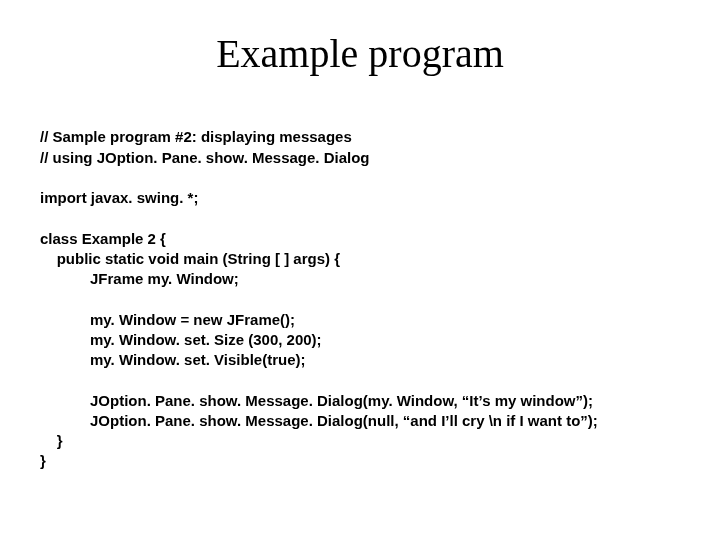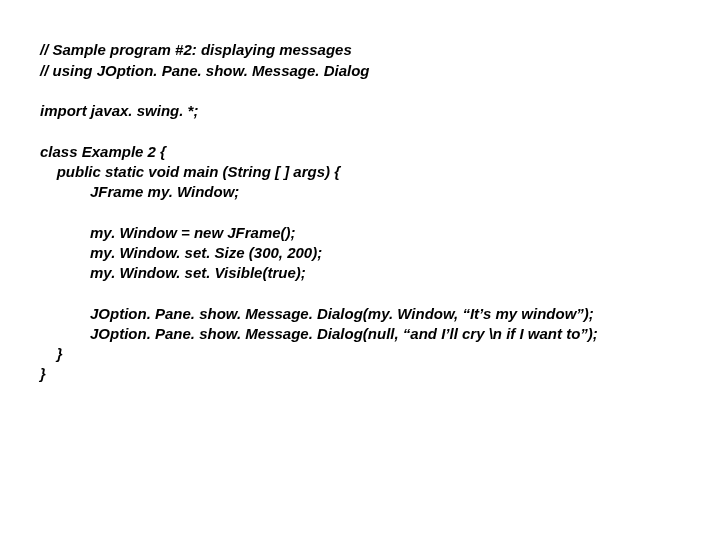--- a/index.html
+++ b/index.html
@@ -22,27 +22,27 @@
     font-weight: normal;
     text-align: center;
     margin: 10px 0 30px 0;
   }
   .code {
     font-family: Arial, Helvetica, sans-serif;
     font-size: 15px;
     font-weight: bold;
     line-height: 1.35;
     white-space: pre;
-    font-style: italic;
   }
 </style>
 </head>
 <body>
 
 <div class="slide">
+  <div class="title">Example program</div>
   <div class="code">
 <span>// Sample program #2: displaying messages</span>
 <span>// using JOption. Pane. show. Message. Dialog</span>
 <span></span>
 <span>import javax. swing. *;</span>
 <span></span>
 <span>class Example 2 {</span>
 <span>    public static void main (String [ ] args) {</span>
 <span>            JFrame my. Window;</span>
 <span></span>

